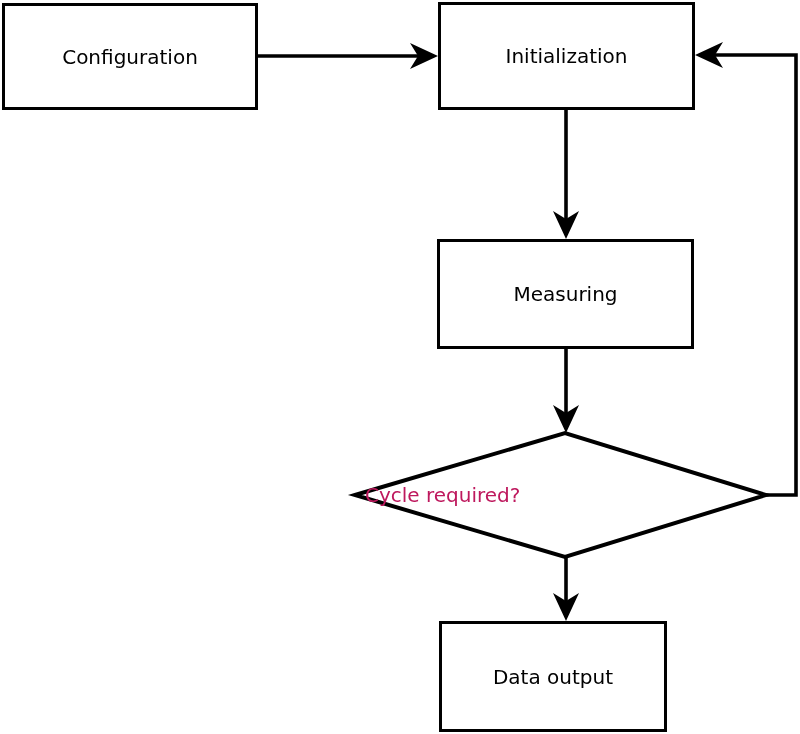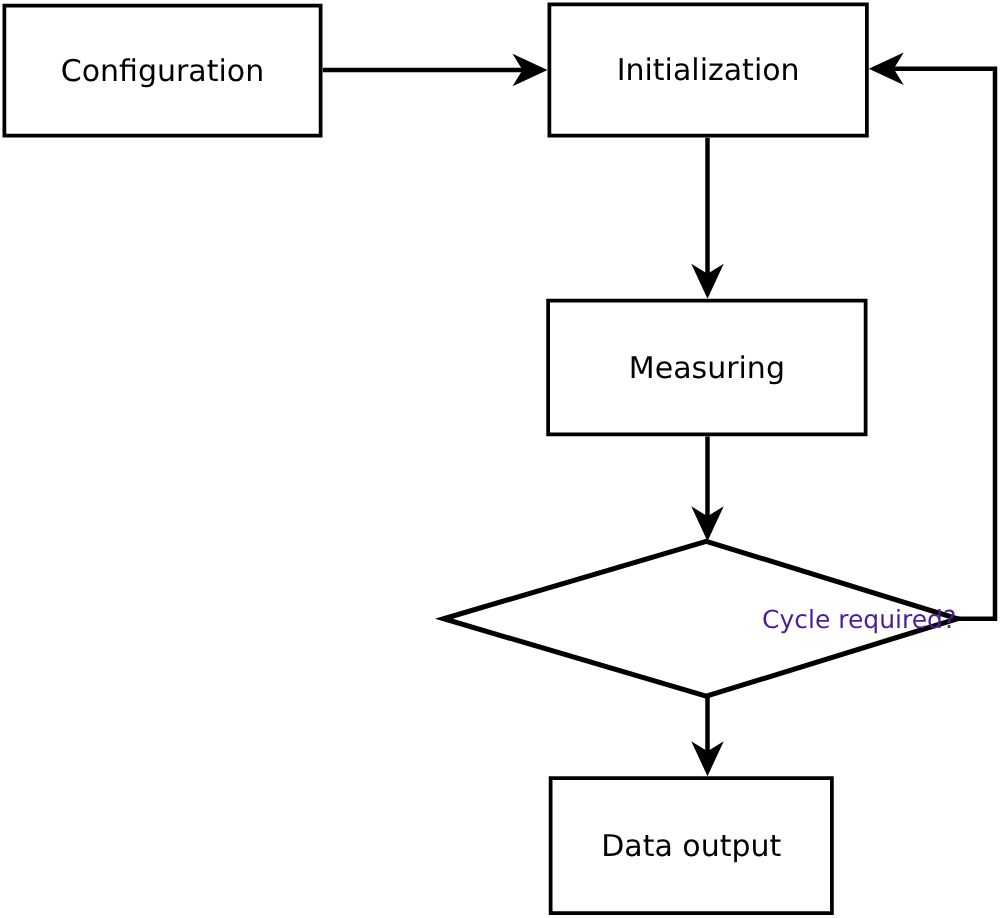--- a/index.html
+++ b/index.html
@@ -23,39 +23,39 @@
     height: 734px;
   }
   .node {
     position: absolute;
     box-sizing: border-box;
     border: 3.5px solid #000000;
     background: #ffffff;
     display: flex;
     align-items: center;
     justify-content: center;
-    font-size: 24px;
+    font-size: 20px;
     color: #000000;
     white-space: nowrap;
   }
   .node-config    { left: 2px;   top: 3px;   width: 256px; height: 107px; }
   .node-init      { left: 438px; top: 2px;   width: 257px; height: 108px; }
   .node-measuring { left: 437px; top: 239px; width: 257px; height: 110px; }
   .node-dataout   { left: 439px; top: 621px; width: 228px; height: 111px; }
   .diamond-label {
     position: absolute;
     left: 365px;
     top: 478px;
     width: 400px;
     height: 34px;
     display: flex;
     align-items: center;
-    justify-content: flex-end;
+    justify-content: flex-start;
     font-size: 20px;
-    color: #4c1d95;
+    color: #be185d;
     white-space: nowrap;
   }
   svg line, svg polyline, svg polygon.shape {
     stroke: #000000;
     fill: none;
   }
   svg polygon.head {
     fill: #000000;
     stroke: none;
   }

